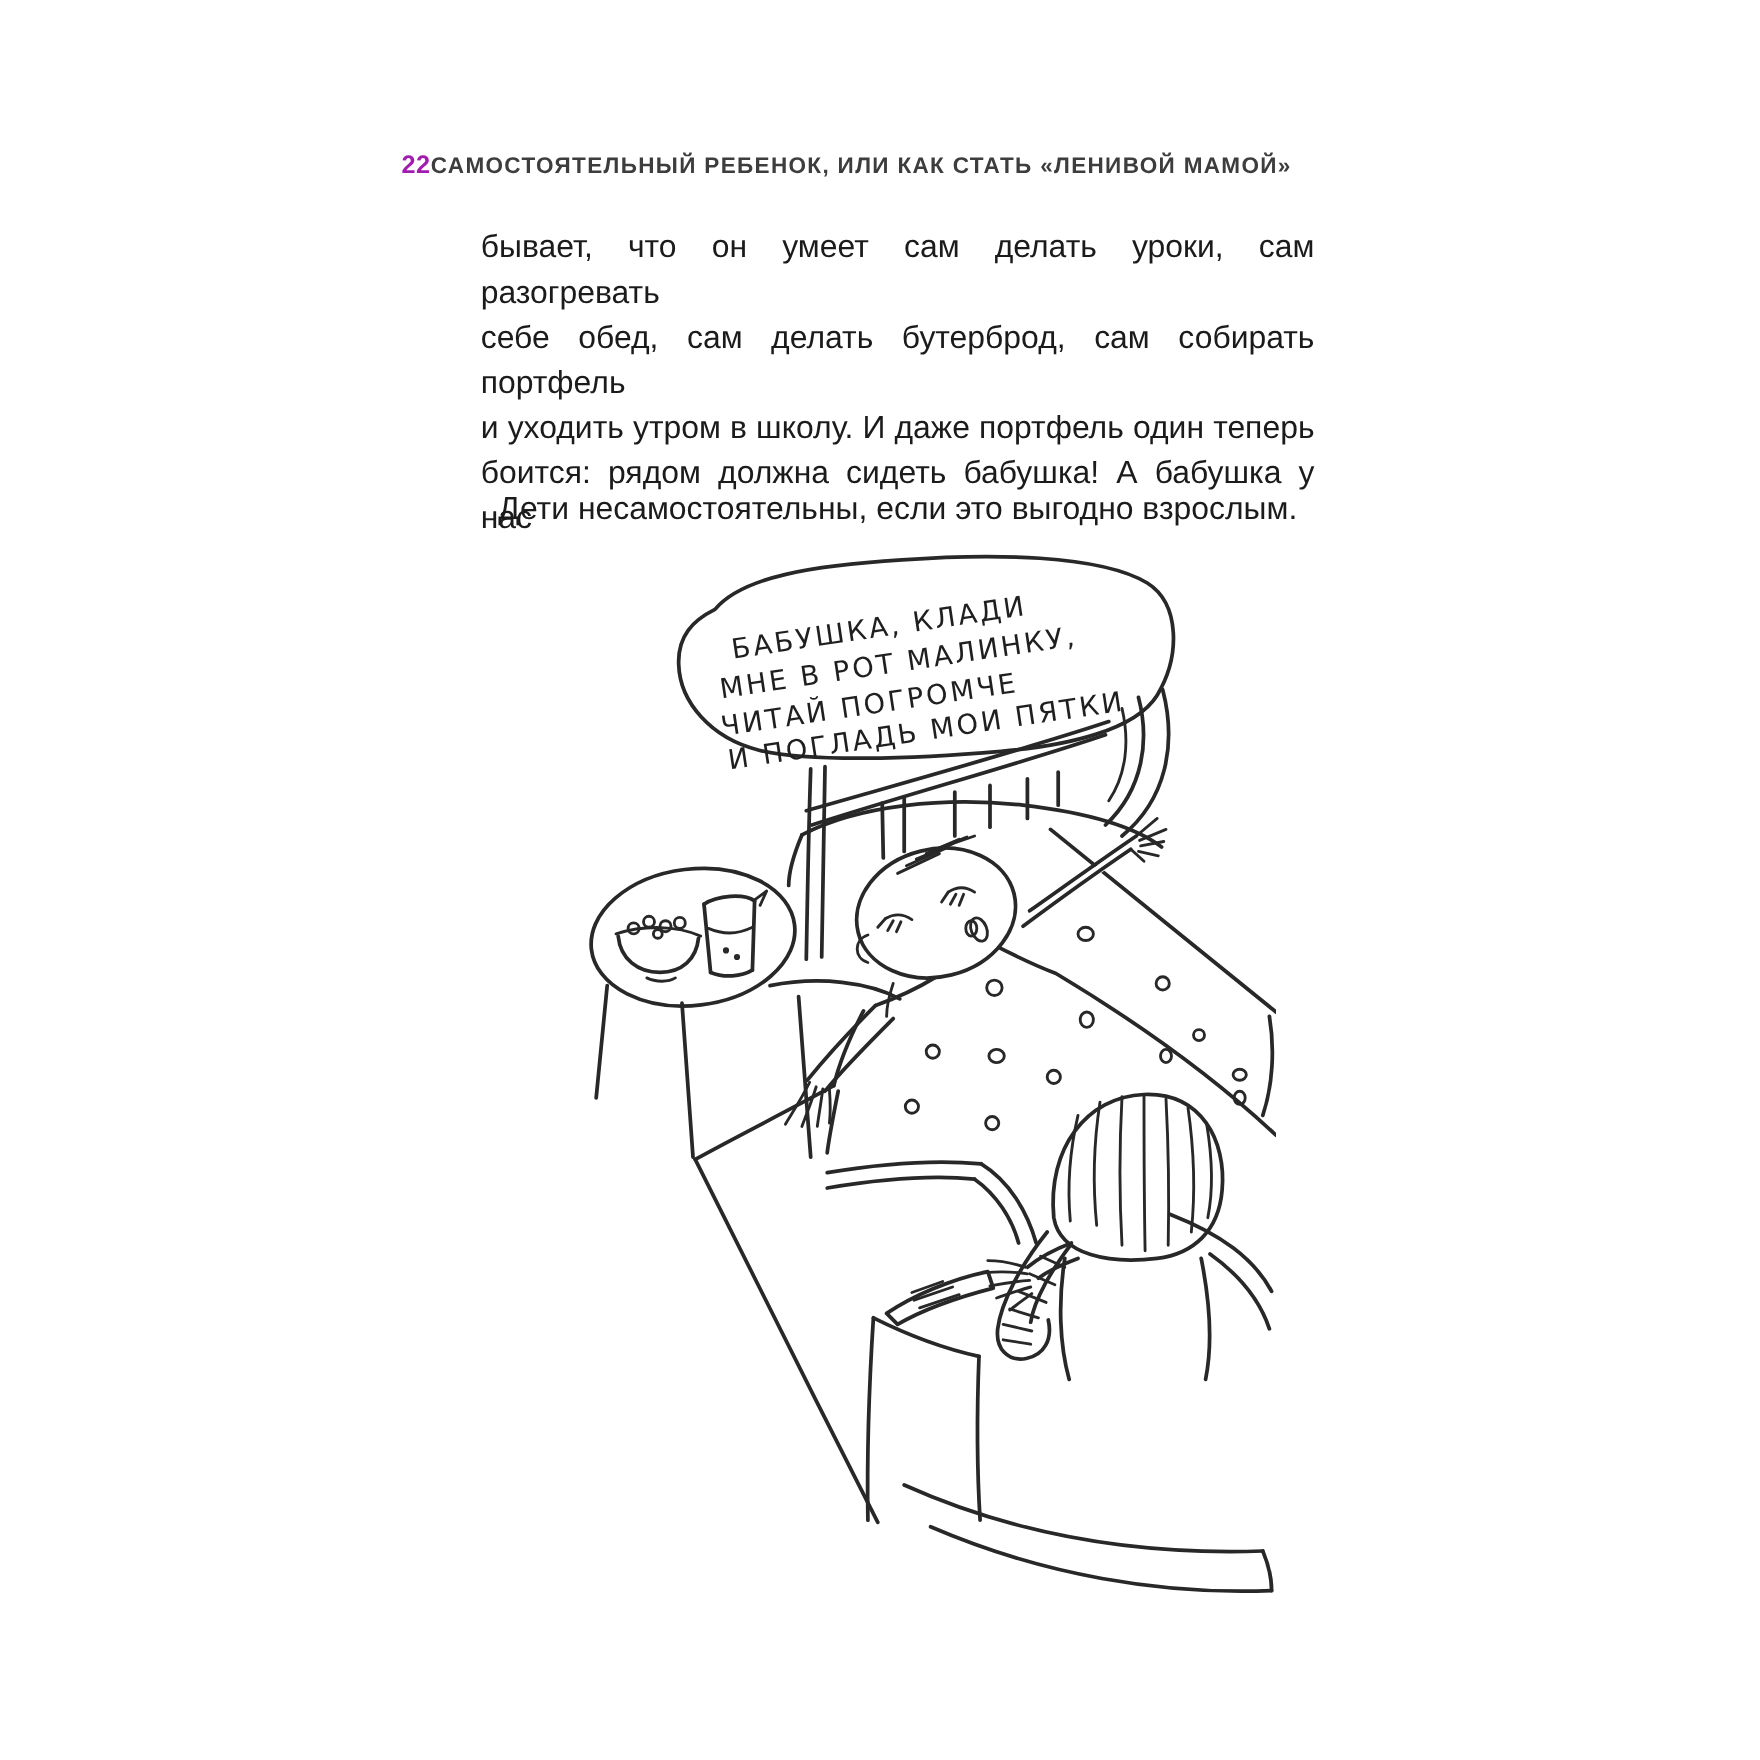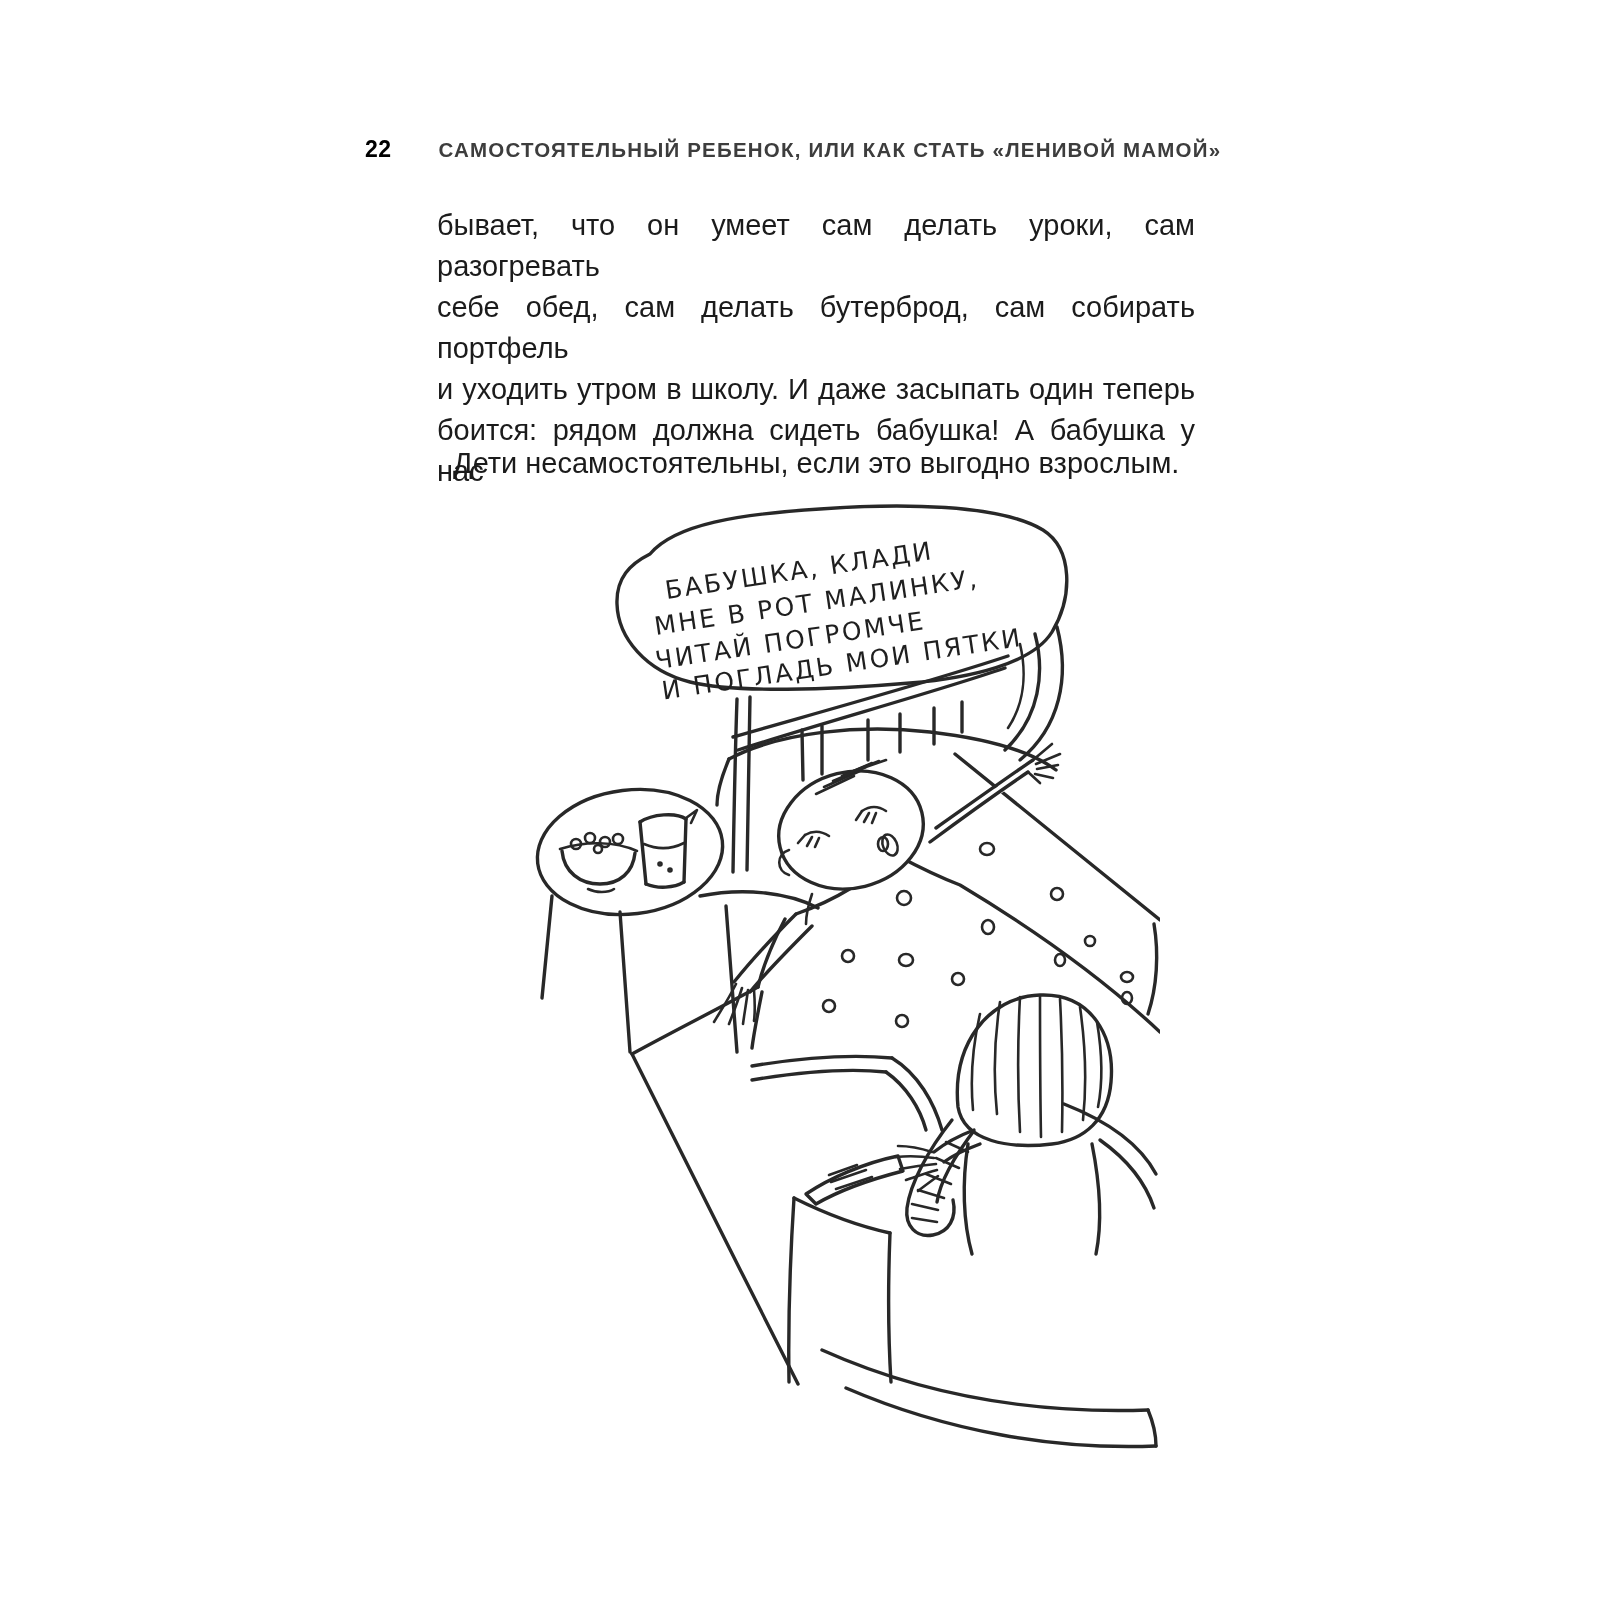--- a/index.html
+++ b/index.html
@@ -2,24 +2,24 @@
 <html><head>
 <meta charset="utf-8">
 <style>
   html,body { margin:0; padding:0; background:#ffffff; }
   .page {
     position:relative; width:1600px; height:1600px; background:#ffffff;
     font-family:"Liberation Sans", sans-serif; overflow:hidden;
   }
   .running-head { position:absolute; top:136px; left:365px; white-space:nowrap; }
   .pagenum {
-    font-size:23px; font-weight:bold; color:#000000; letter-spacing:0.5px;
+    font-size:23px; font-weight:bold; color:#a21caf; letter-spacing:0.5px;
   }
   .runtitle {
-    margin-left:47px; font-size:20.5px; font-weight:bold; color:#3d3d3d;
+    font-size:20.5px; font-weight:bold; color:#3d3d3d;
     letter-spacing:1.2px;
   }
   .para1 {
     position:absolute; left:437px; top:205px; width:758px;
     font-size:29px; line-height:41px; color:#1b1b1b;
   }
   .jline { text-align:justify; text-align-last:justify; }
   .plainline { text-align:left; }
   .para2 {
     position:absolute; left:437px; top:427px; width:758px; margin:16px;
@@ -41,21 +41,21 @@
 
 <div class="page">
 
   <header class="running-head">
     <span class="pagenum">22</span><span class="runtitle">САМОСТОЯТЕЛЬНЫЙ РЕБЕНОК, ИЛИ КАК СТАТЬ «ЛЕНИВОЙ МАМОЙ»</span>
   </header>
 
   <div class="para1">
     <div class="jline">бывает, что он умеет сам делать уроки, сам разогревать</div>
     <div class="jline">себе обед, сам делать бутерброд, сам собирать портфель</div>
-    <div class="jline">и уходить утром в школу. И даже засыпать один теперь</div>
+    <div class="jline">и уходить утром в школу. И даже портфель один теперь</div>
     <div class="jline">боится: рядом должна сидеть бабушка! А бабушка у нас</div>
   </div>
 
   <p class="para2">Дети несамостоятельны, если это выгодно взрослым.</p>
 
   <svg class="illustration" width="660" height="1000" viewBox="0 0 660 1000">
 
     <g>
       <path class="ink whitefill" d="M 150,62
         C 175,32 240,22 320,17

